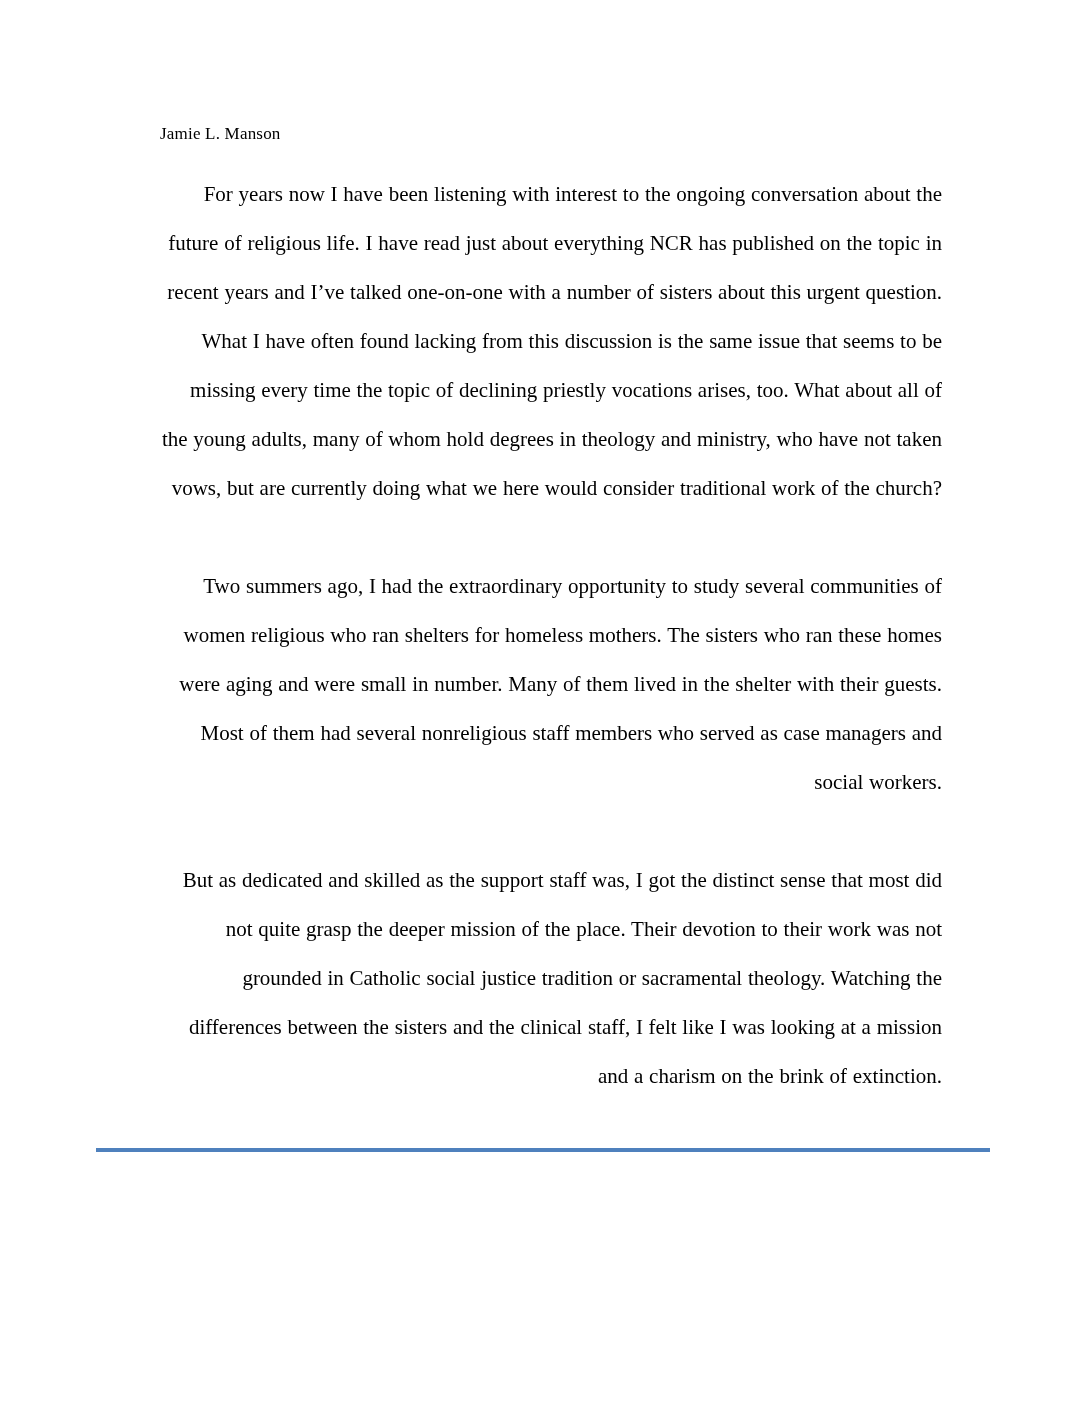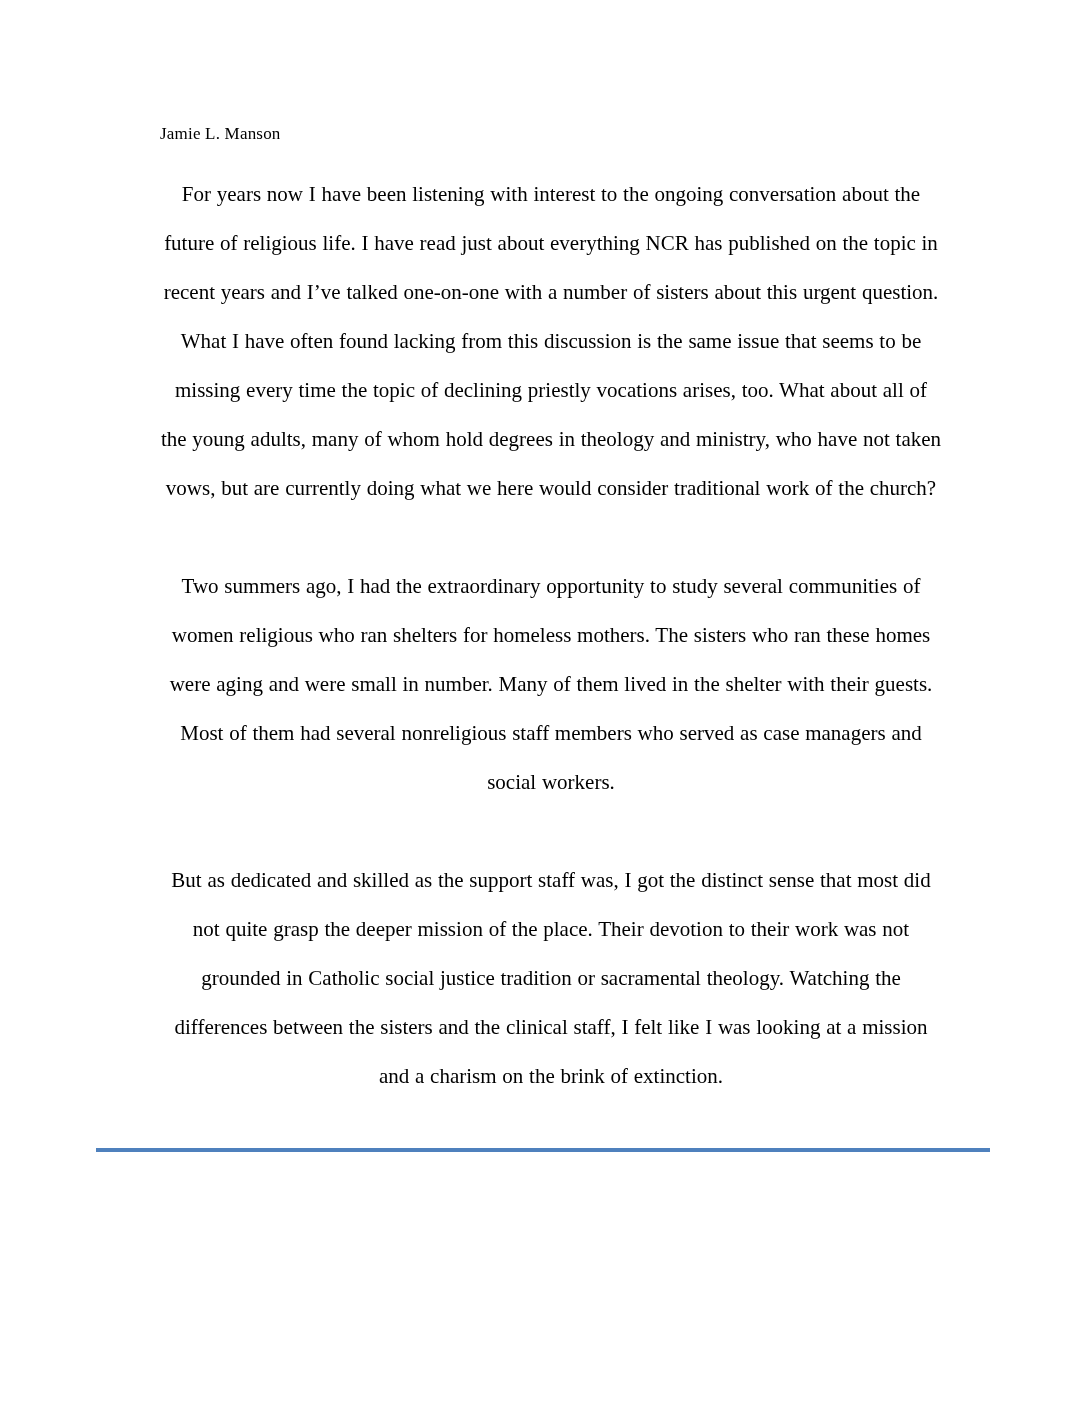--- a/index.html
+++ b/index.html
@@ -25,21 +25,21 @@
   .byline {
     font-size: 17px;
     line-height: 20px;
     margin: 0 0 26px 0;
     letter-spacing: 0.2px;
   }
   .para {
     font-size: 21px;
     line-height: 49px;
     margin: 0 0 49px 0;
-    text-align: center;
+    text-align: right;
     word-spacing: 0.5px;
   }
   .closing {
     font-size: 27px;
     line-height: 49px;
     margin: 13px 0 0 0;
   }
   .closing .italic {
     font-style: italic;
   }

